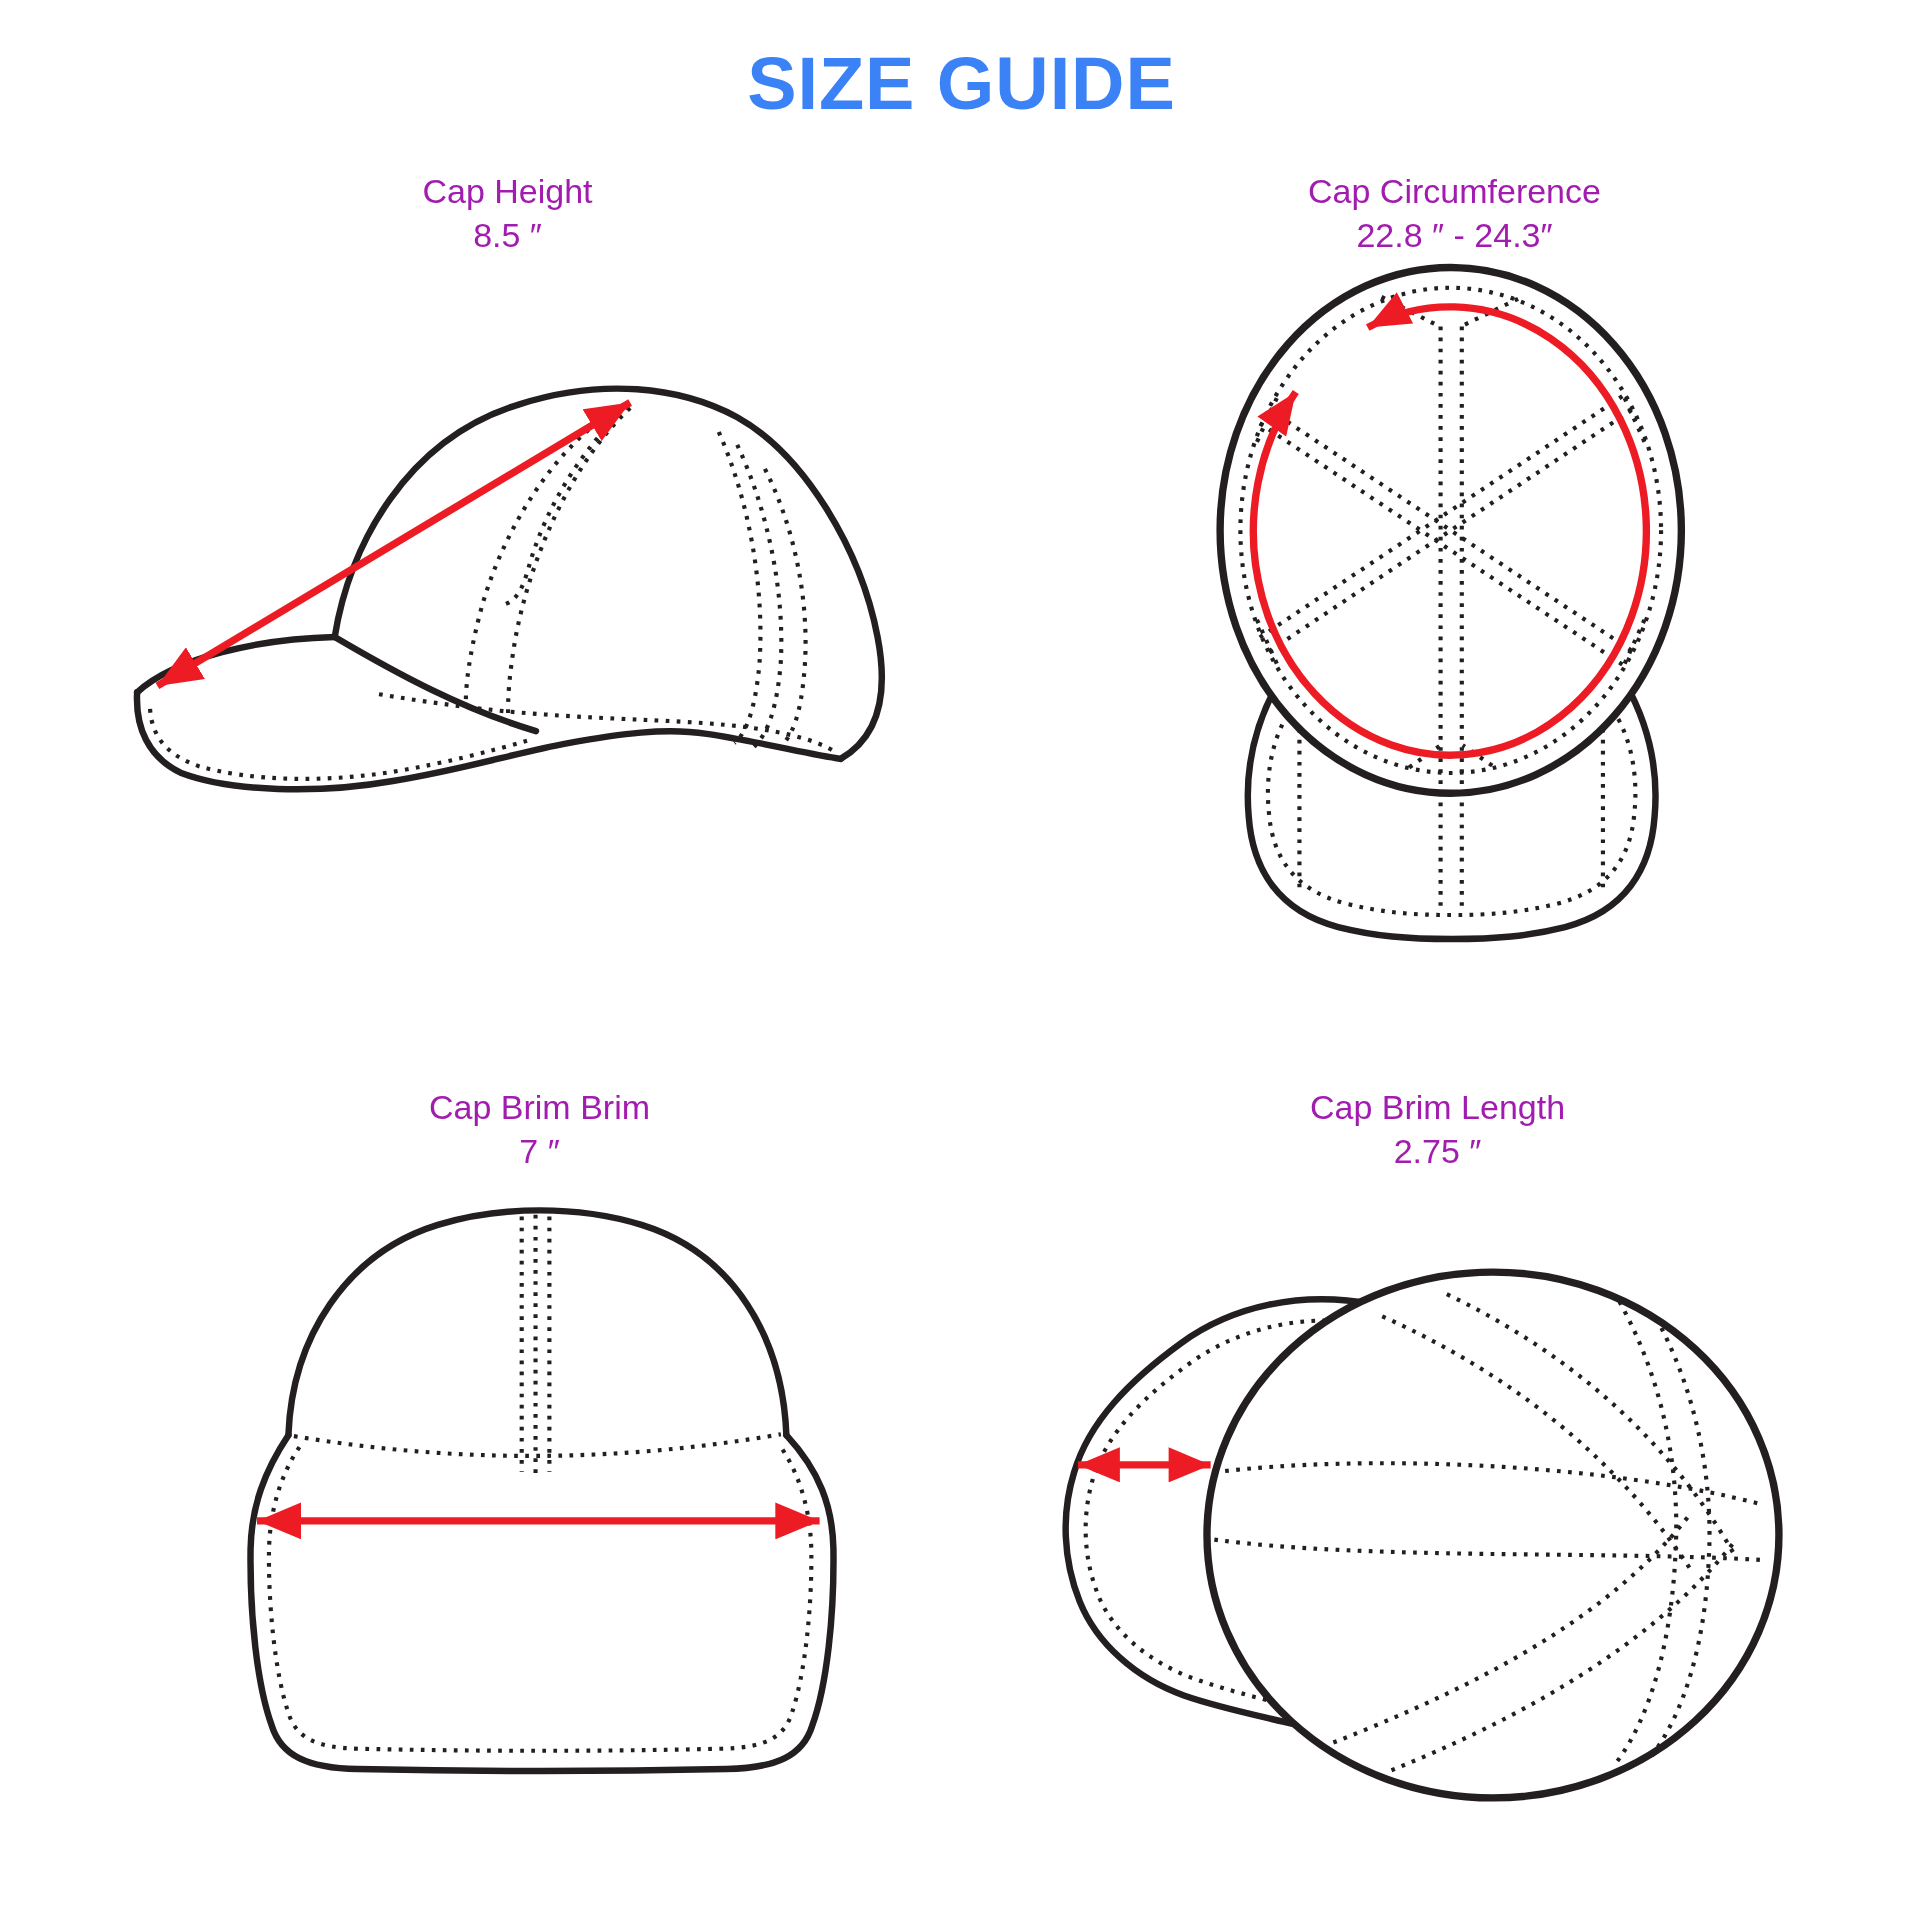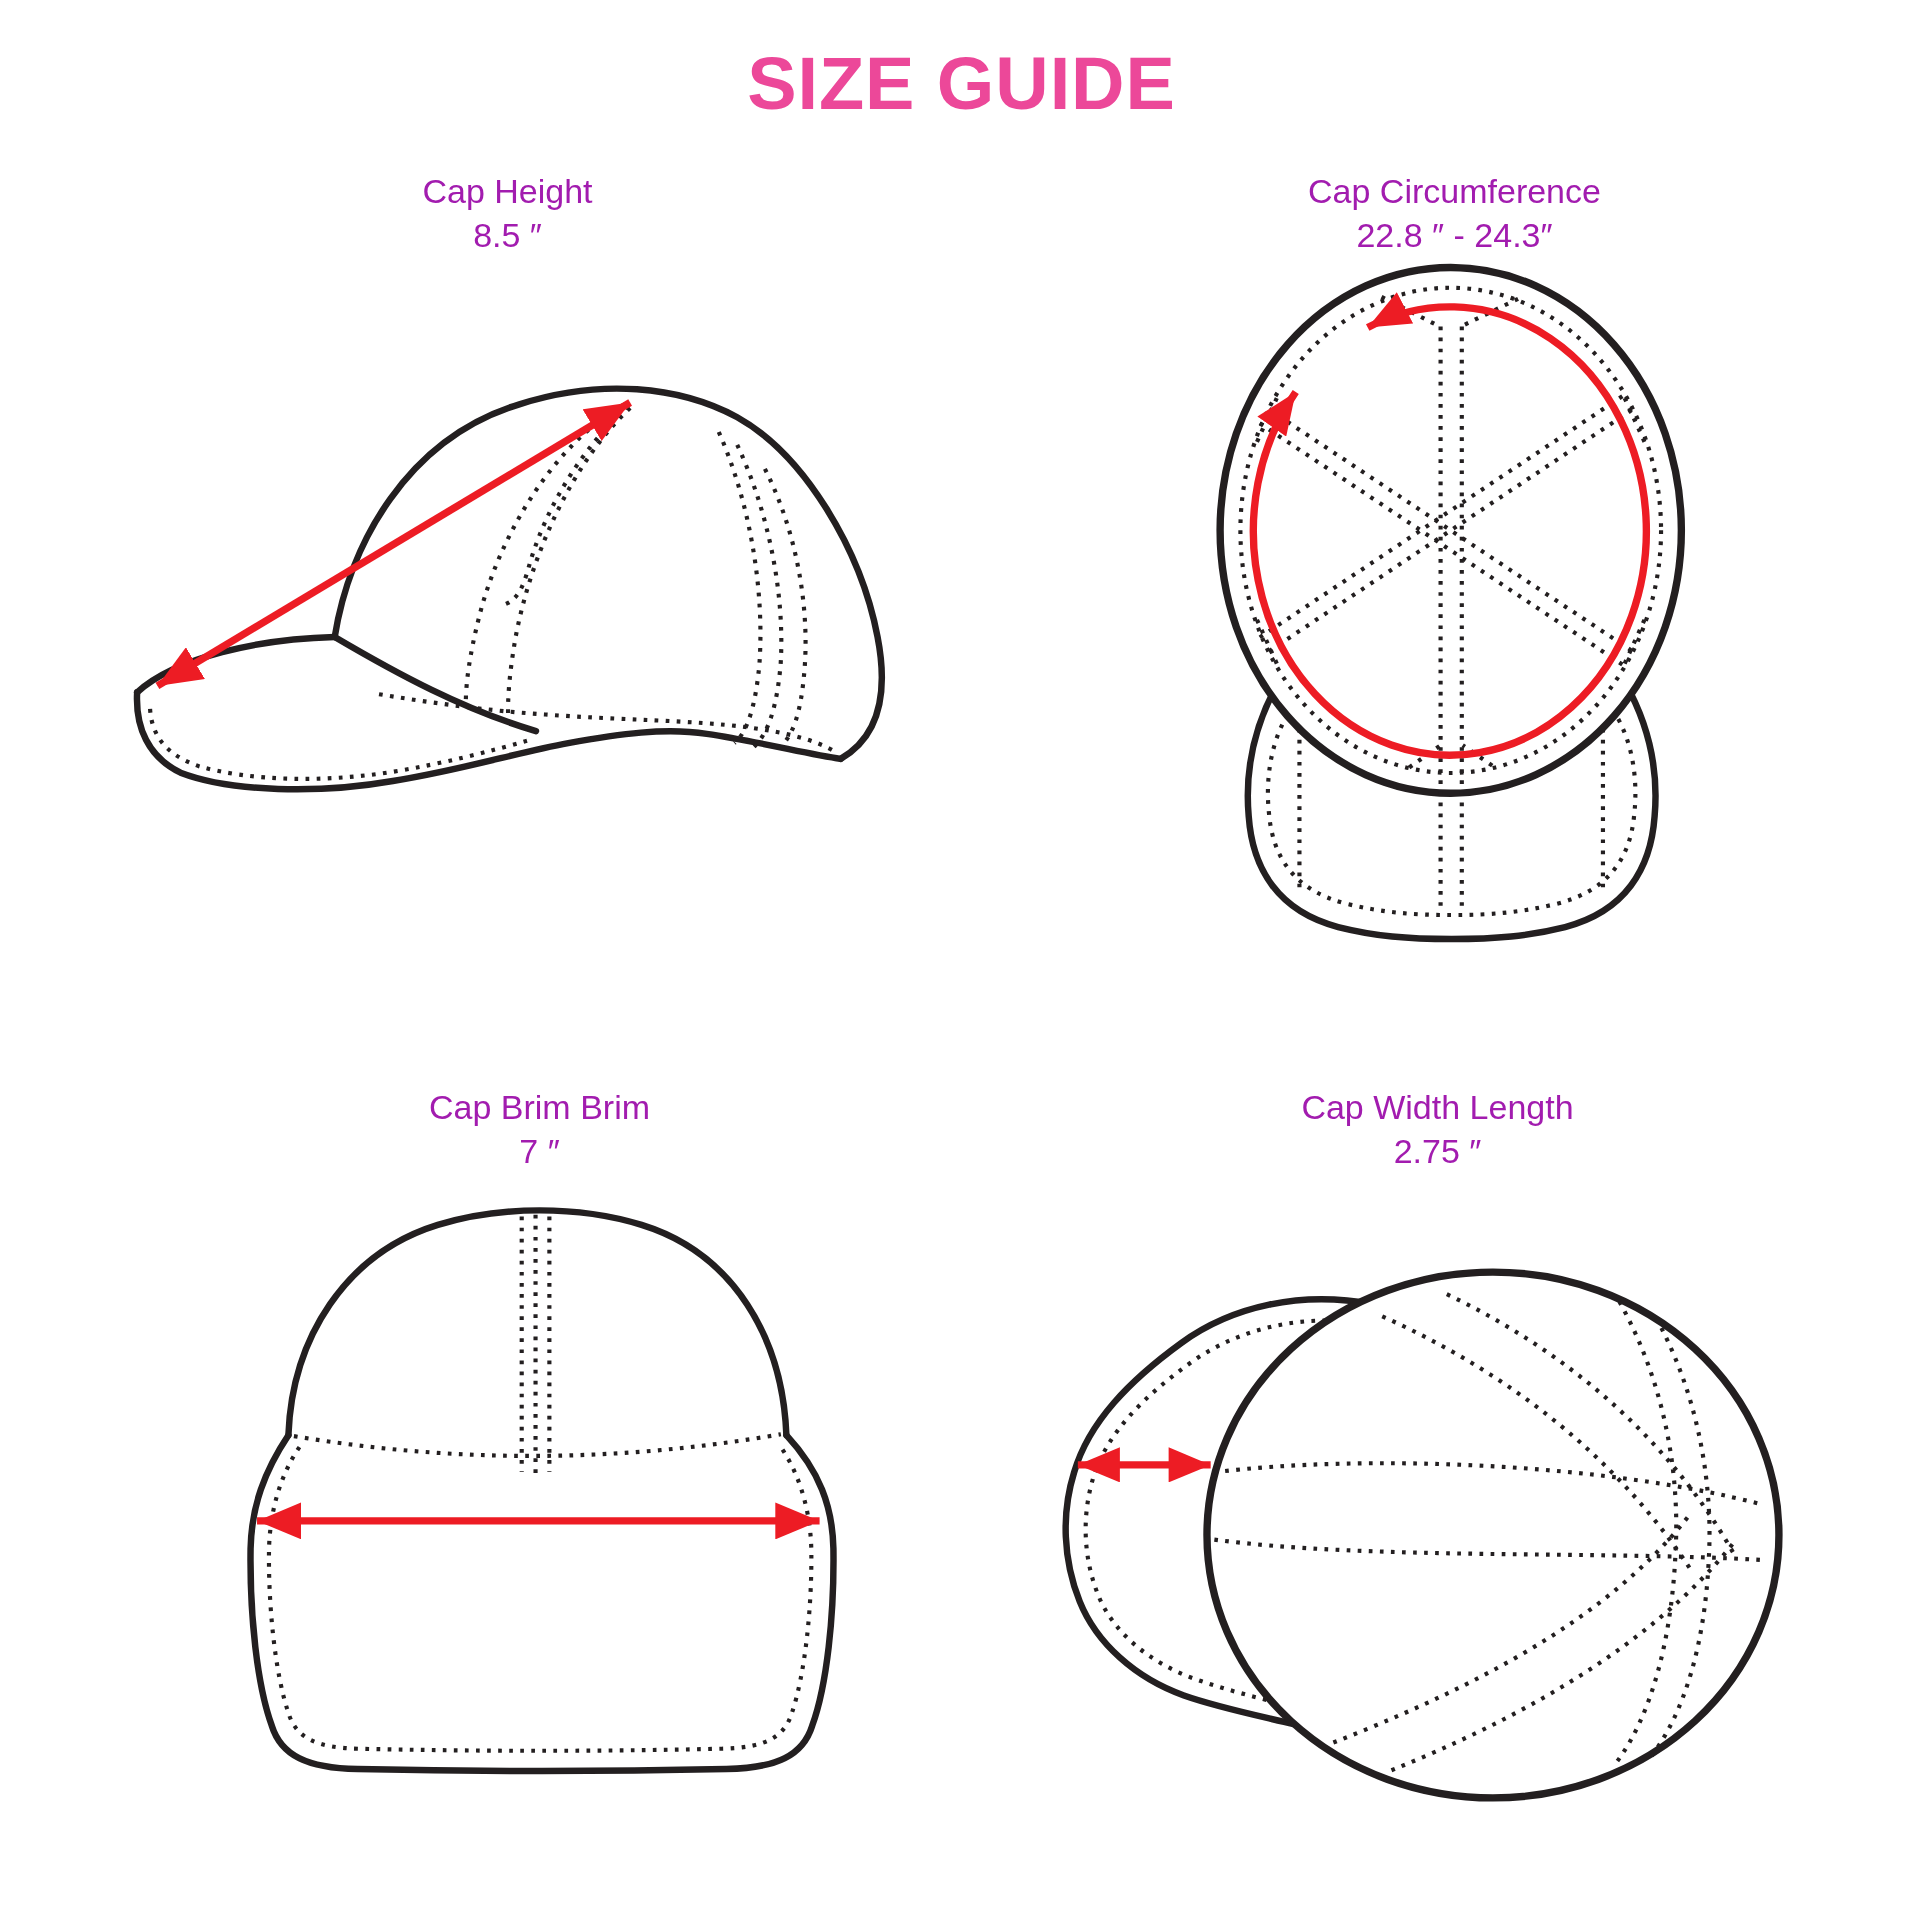--- a/index.html
+++ b/index.html
@@ -1,19 +1,19 @@
 <!DOCTYPE html>
 <html style="--line: #231f20; --accent: #ed1c24;font-size:14.8px"><head>
 <meta charset="utf-8">
 <style>
   html,body{margin:0;padding:0;background:#ffffff;}
   .canvas{position:relative;width:1923px;height:1923px;background:#fff;overflow:hidden;
           font-family:"Liberation Sans","DejaVu Sans",sans-serif;}
   .page-title{position:absolute;left:0;right:0;top:41px;margin:0;text-align:center;
-          font-size:74px;font-weight:bold;letter-spacing:0.9px;color:#ec4899;
+          font-size:74px;font-weight:bold;letter-spacing:0.9px;color:#3b82f6;
           font-family:"Liberation Sans","DejaVu Sans",sans-serif;}
   .fig-label{position:absolute;width:517px;text-align:center;color:#a21caf;
           font-size:34px;line-height:44px;}
   .fig-label .val{display:block;}
   .fig-svg{position:absolute;}
   svg{display:block;overflow:visible;}
   .ln{fill:none;stroke:var(--line);stroke-width:7;stroke-linecap:round;stroke-linejoin:round;}
   .lnf{fill:#ffffff;stroke:var(--line);stroke-width:8;}
   .dt{fill:none;stroke:var(--line);stroke-width:4.5;stroke-dasharray:4 8;stroke-linecap:butt;}
   .red{fill:none;stroke:var(--accent);stroke-width:8;stroke-linecap:butt;}
@@ -32,21 +32,21 @@
   </div>
   <div class="fig-label" style="left:1196px;top:169px;">
     <span>Cap Circumference</span>
     <span class="val">22.8 ″ - 24.3″</span>
   </div>
   <div class="fig-label" style="left:281px;top:1085px;">
     <span>Cap Brim Brim</span>
     <span class="val">7 ″</span>
   </div>
   <div class="fig-label" style="left:1179px;top:1085px;">
-    <span>Cap Width Length</span>
+    <span>Cap Brim Length</span>
     <span class="val">2.75 ″</span>
   </div>
 
   <svg class="fig-svg" style="left:102px;top:360px;" width="831" height="517" viewBox="0 0 900 560">
     <defs>
       <marker id="h1" viewBox="0 0 12 10" refX="12" refY="5" markerWidth="48" markerHeight="40" markerUnits="userSpaceOnUse" orient="auto-start-reverse">
         <path d="M0,0 L12,5 L0,10 Z" class="redhead"></path>
       </marker>
     </defs>
     <g>

